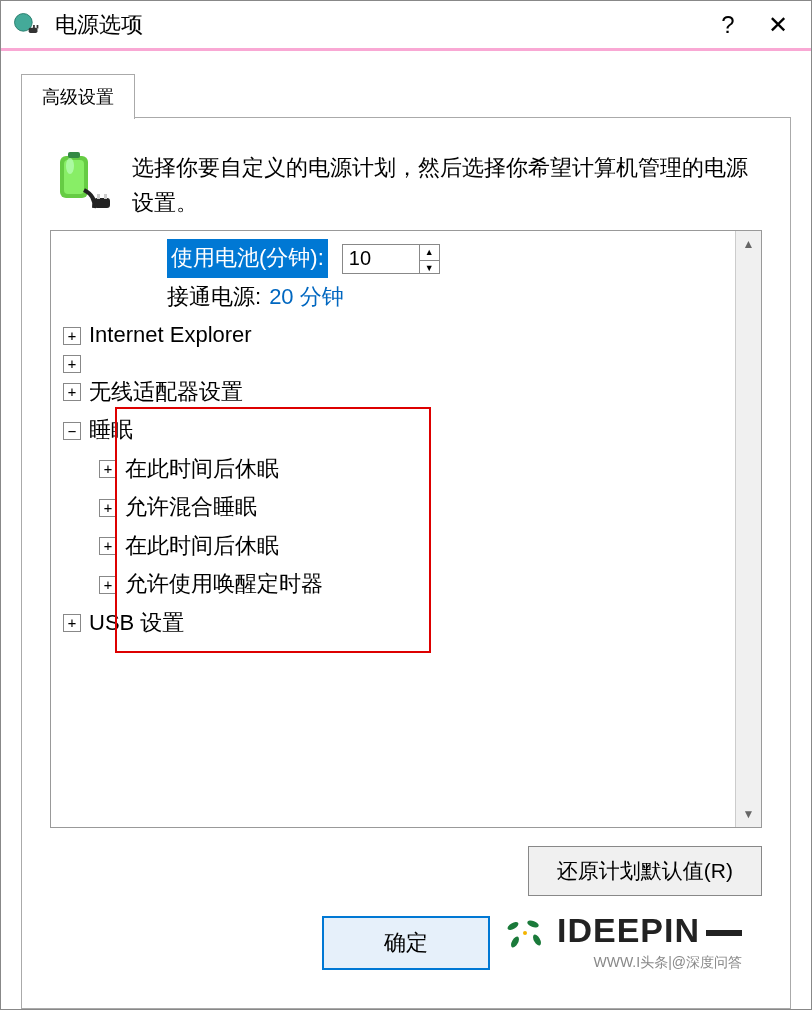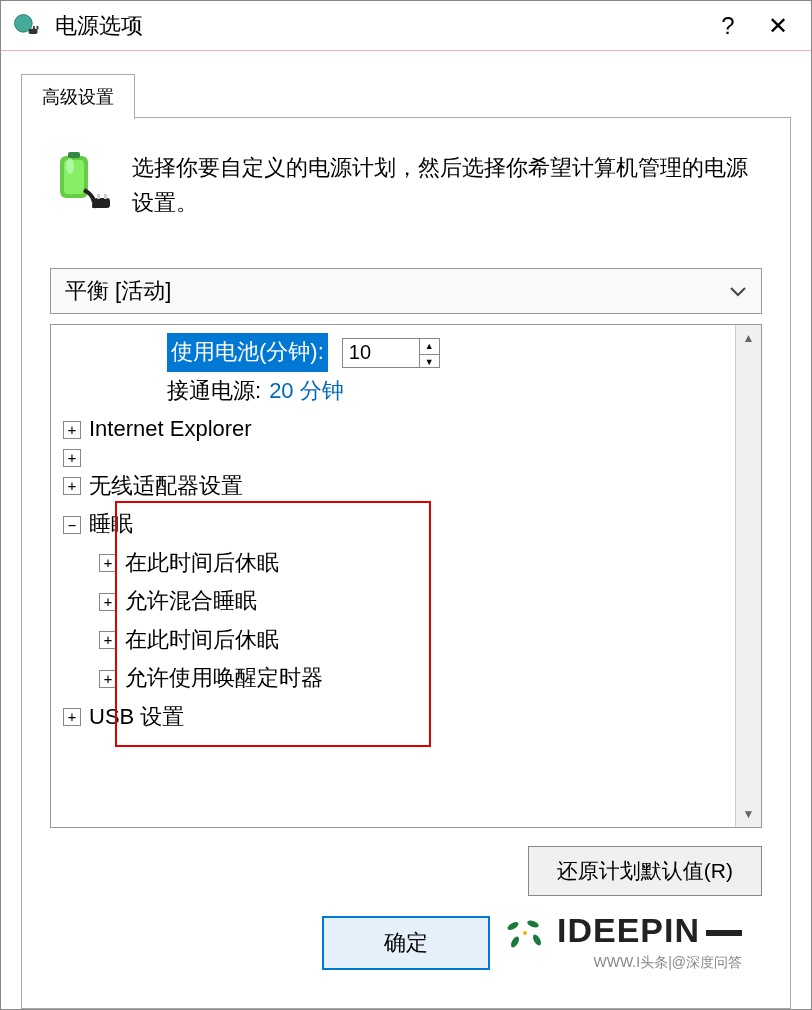--- a/index.html
+++ b/index.html
@@ -1,18 +1,18 @@
 <!DOCTYPE html>
 <html><head>
 <meta charset="utf-8">
 <style>
 * { box-sizing: border-box; margin: 0; padding: 0; font-family: "Microsoft YaHei", "Segoe UI", sans-serif; }
 body { background: #fff; width: 812px; height: 1010px; overflow: hidden; }
 .window { width: 812px; height: 1010px; border: 1px solid #888; background: #fff; display: flex; flex-direction: column; }
-.titlebar { height: 50px; display: flex; align-items: center; padding: 0 8px; border-bottom: 1px solid #f9a8d4; }
+.titlebar { height: 50px; display: flex; align-items: center; padding: 0 8px; border-bottom: 3px solid #f9a8d4; }
 .titlebar .icon { width: 34px; height: 34px; margin-right: 12px; display: flex; align-items: center; justify-content: center; }
 .titlebar .title { font-size: 22px; flex: 1; }
 .titlebar .btn { width: 50px; height: 50px; display: flex; align-items: center; justify-content: center; font-size: 24px; cursor: pointer; }
 .content { flex: 1; padding: 22px 20px 0 20px; display: flex; flex-direction: column; }
 .tabs { display: flex; position: relative; }
 .tab { border: 1px solid #aaa; border-bottom: none; background: #fff; padding: 10px 20px; font-size: 18px; position: relative; bottom: -1px; z-index: 2; }
 .tab-inactive-line { flex: 1; border-bottom: 1px solid #aaa; }
 .tab-body { border: 1px solid #aaa; border-top: none; flex: 1; padding: 32px 28px 28px 28px; display: flex; flex-direction: column; }
 .intro { display: flex; gap: 18px; }
 .intro .big-icon { width: 64px; height: 64px; flex-shrink: 0; }
@@ -79,28 +79,20 @@
             <ellipse cx="20" cy="16" rx="4" ry="8" fill="#bfb" opacity="0.7"></ellipse>
             <path d="M34 40 q12 6 10 18" stroke="#222" stroke-width="4" fill="none"></path>
             <rect x="44" y="48" width="16" height="10" rx="3" fill="#222"></rect>
             <rect x="47" y="44" width="3" height="5" fill="#ccc"></rect>
             <rect x="54" y="44" width="3" height="5" fill="#ccc"></rect>
           </svg>
         </span>
         <div class="text">选择你要自定义的电源计划，然后选择你希望计算机管理的电源设置。</div>
       </div>
 
-      <div class="plan-select">
-        <span>平衡 [活动]</span>
-        <span class="chev">
-          <svg width="18" height="12" viewBox="0 0 18 12">
-              <path d="M2 2 L9 9 L16 2" stroke="#444" stroke-width="2" fill="none"></path>
-            </svg>
-        </span>
-      </div>
 
       <div class="tree-wrap">
         <div class="tree">
 
           <div class="tree-row indent-2">
             <span class="label-hl">使用电池(分钟):</span>
             <span class="spin-wrap">
               <span class="spin-val">10</span>
               <span class="spin-btns">
                 <div>▲</div>

